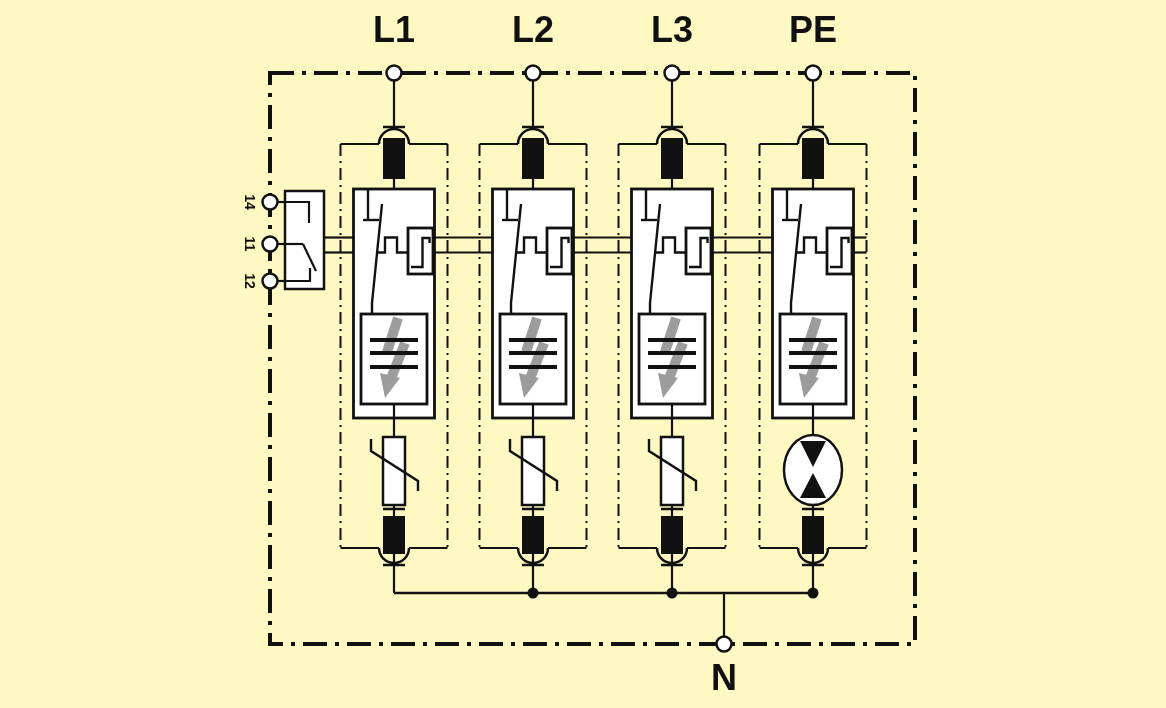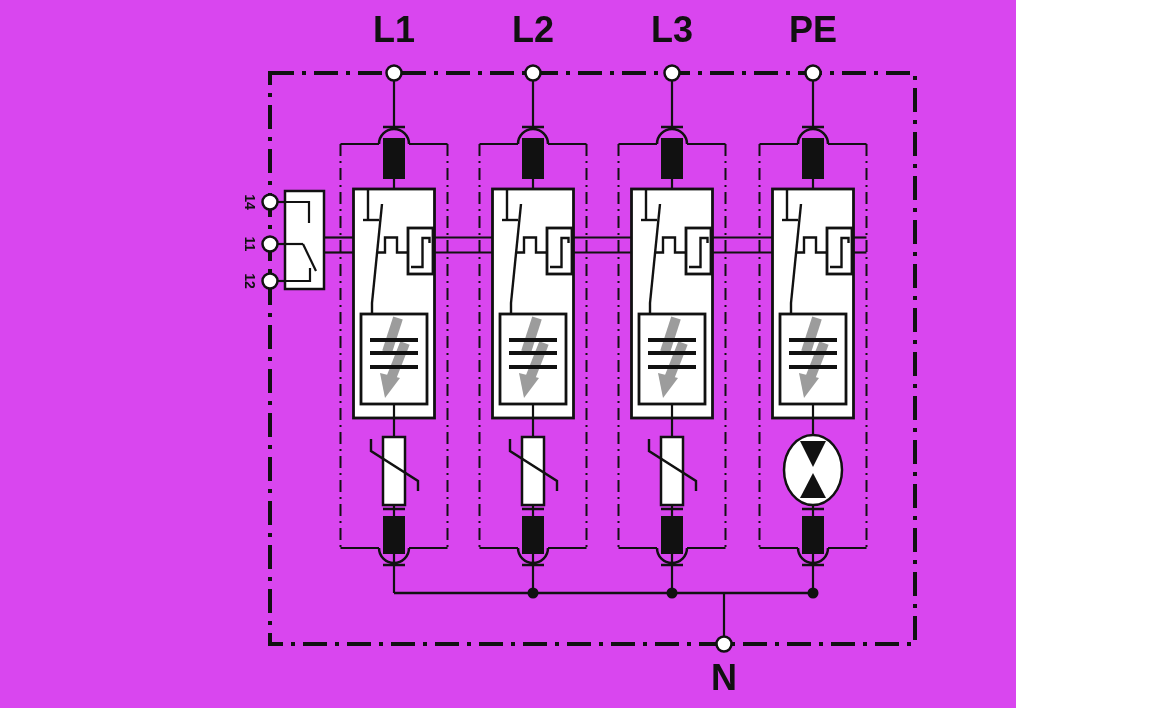--- a/index.html
+++ b/index.html
@@ -1,16 +1,16 @@
 <!DOCTYPE html>
 <html><head>
 <meta charset="utf-8">
 <style>
   html,body{margin:0;padding:0;background:#ffffff;}
-  #stage{position:relative;width:1016px;height:708px;background:#d946ef;overflow:hidden;
+  #stage{position:relative;width:1166px;height:708px;background:#fef9c3;overflow:hidden;
          font-family:"Liberation Sans", sans-serif;}
   svg text{font-family:"Liberation Sans", sans-serif;}
 </style>
 </head>
 <body>
 
 <div id="stage"><svg width="1166" height="708" viewBox="0 0 1166 708">
       <rect x="270" y="73" width="645" height="571" fill="none" stroke="#111111" stroke-width="4" stroke-dasharray="24 8 4 8"></rect>
       <g>
         <text x="394" y="42" text-anchor="middle" font-size="36" font-weight="700" fill="#111111">L1</text>

